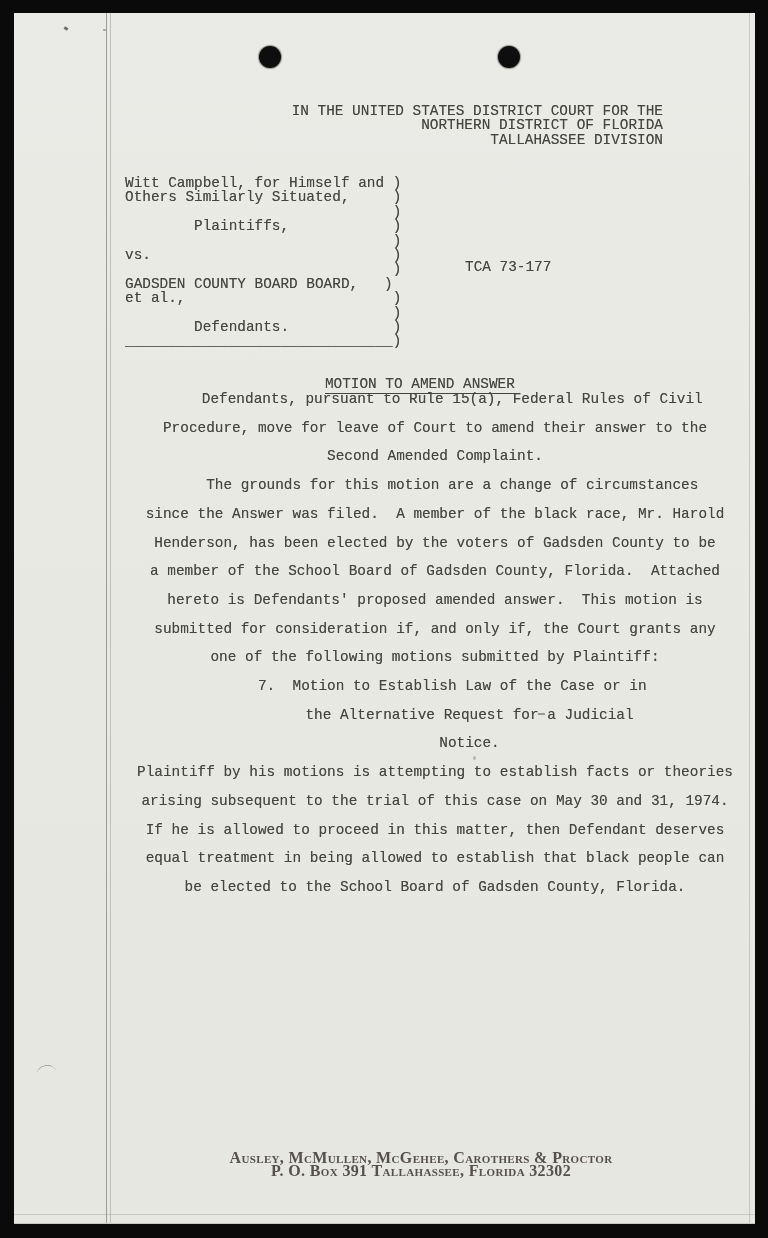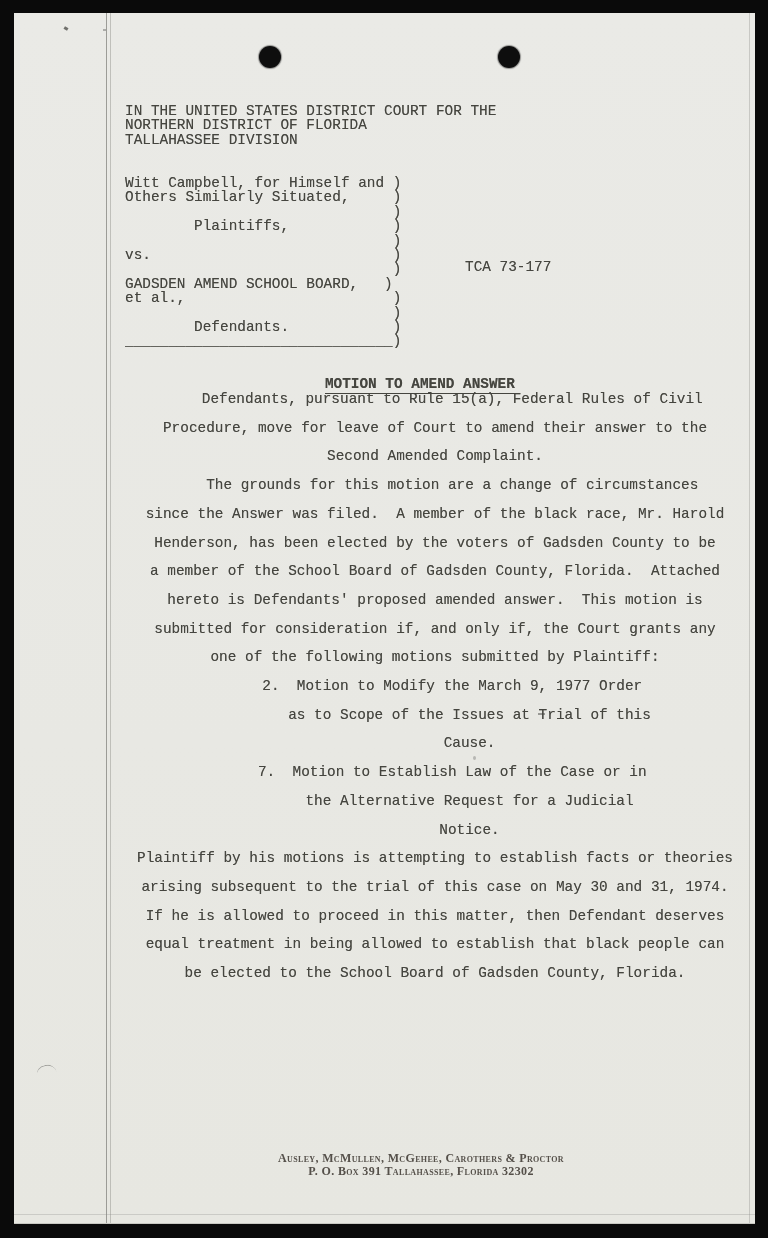--- a/index.html
+++ b/index.html
@@ -44,56 +44,55 @@
   .hole-punch.right { left: 484px; }
 
   .typed {
     color: #45453f;
     font-size: 14.4px;
     white-space: pre;
     text-shadow: 0 0 0.5px rgba(70,70,64,0.55);
   }
   .court-heading {
     position: absolute; left: 111px; top: 91px; width: 538px;
-    text-align: left;
+    text-align: right;
     line-height: 14.4px;
     white-space: pre-line;
   }
   .caption-block {
     position: absolute; left: 111px; top: 163px;
     line-height: 14.4px;
   }
   .case-number {
     position: absolute; left: 451px; top: 235px;
     line-height: 14.4px;
     margin-top: 12px;
   }
   .doc-title-wrap {
     position: absolute; left: 111px; top: 349px; width: 538px;
     text-align: center;
     line-height: 15px;
-    font-weight: bold;
   }
   .doc-title-wrap .u {
     display: inline-block;
     border-bottom: 1.4px solid #45453f;
     padding-bottom: 1px;
   }
   .body-block {
     position: absolute; left: 111px; top: 372px; width: 620px;
   }
   .body-block .typed { line-height: 28.7px; text-align: center; }
 
   .law-footer {
     position: absolute; left: 157px; top: 1139px; width: 500px;
     text-align: center;
     font-family: "Liberation Serif", "DejaVu Serif", serif;
     font-variant: small-caps;
     font-weight: 700;
-    font-size: 12px;
+    font-size: 16px;
     letter-spacing: 0.35px;
     line-height: 12.6px;
     color: #55504a;
   }
 
   
   .speck { position: absolute; background: rgba(60,60,56,0.7); }
   .speck.s1 { left: 50px; top: 14px; width: 4px; height: 3px; transform: rotate(30deg); }
   .speck.s2 { left: 89px; top: 16px; width: 3px; height: 2px; opacity: 0.5; }
   .speck.s3 { left: 524px; top: 700px; width: 7px; height: 2px; opacity: 0.65; }
@@ -130,21 +129,21 @@
 NORTHERN DISTRICT OF FLORIDA
 TALLAHASSEE DIVISION</div>
 
     <div class="caption-block typed">Witt Campbell, for Himself and )
 Others Similarly Situated,     )
                                )
         Plaintiffs,            )
                                )
 vs.                            )
                                )
-GADSDEN AMEND SCHOOL BOARD,   )
+GADSDEN COUNTY BOARD BOARD,   )
 et al.,                        )
                                )
         Defendants.            )
 _______________________________)</div>
 
     <div class="case-number typed">TCA 73-177</div>
 
     <div class="doc-title-wrap typed">
       <span class="u">MOTION TO AMEND ANSWER</span>
     </div>
@@ -153,23 +152,20 @@
       <div class="typed">    Defendants, pursuant to Rule 15(a), Federal Rules of Civil
 Procedure, move for leave of Court to amend their answer to the
 Second Amended Complaint.</div>
       <div class="typed">    The grounds for this motion are a change of circumstances
 since the Answer was filed.  A member of the black race, Mr. Harold
 Henderson, has been elected by the voters of Gadsden County to be
 a member of the School Board of Gadsden County, Florida.  Attached
 hereto is Defendants' proposed amended answer.  This motion is
 submitted for consideration if, and only if, the Court grants any
 one of the following motions submitted by Plaintiff:</div>
-      <div class="typed">    2.  Motion to Modify the March 9, 1977 Order
-        as to Scope of the Issues at Trial of this
-        Cause.</div>
       <div class="typed">    7.  Motion to Establish Law of the Case or in
         the Alternative Request for a Judicial
         Notice.</div>
       <div class="typed">Plaintiff by his motions is attempting to establish facts or theories
 arising subsequent to the trial of this case on May 30 and 31, 1974.
 If he is allowed to proceed in this matter, then Defendant deserves
 equal treatment in being allowed to establish that black people can
 be elected to the School Board of Gadsden County, Florida.</div>
     </div>
 

